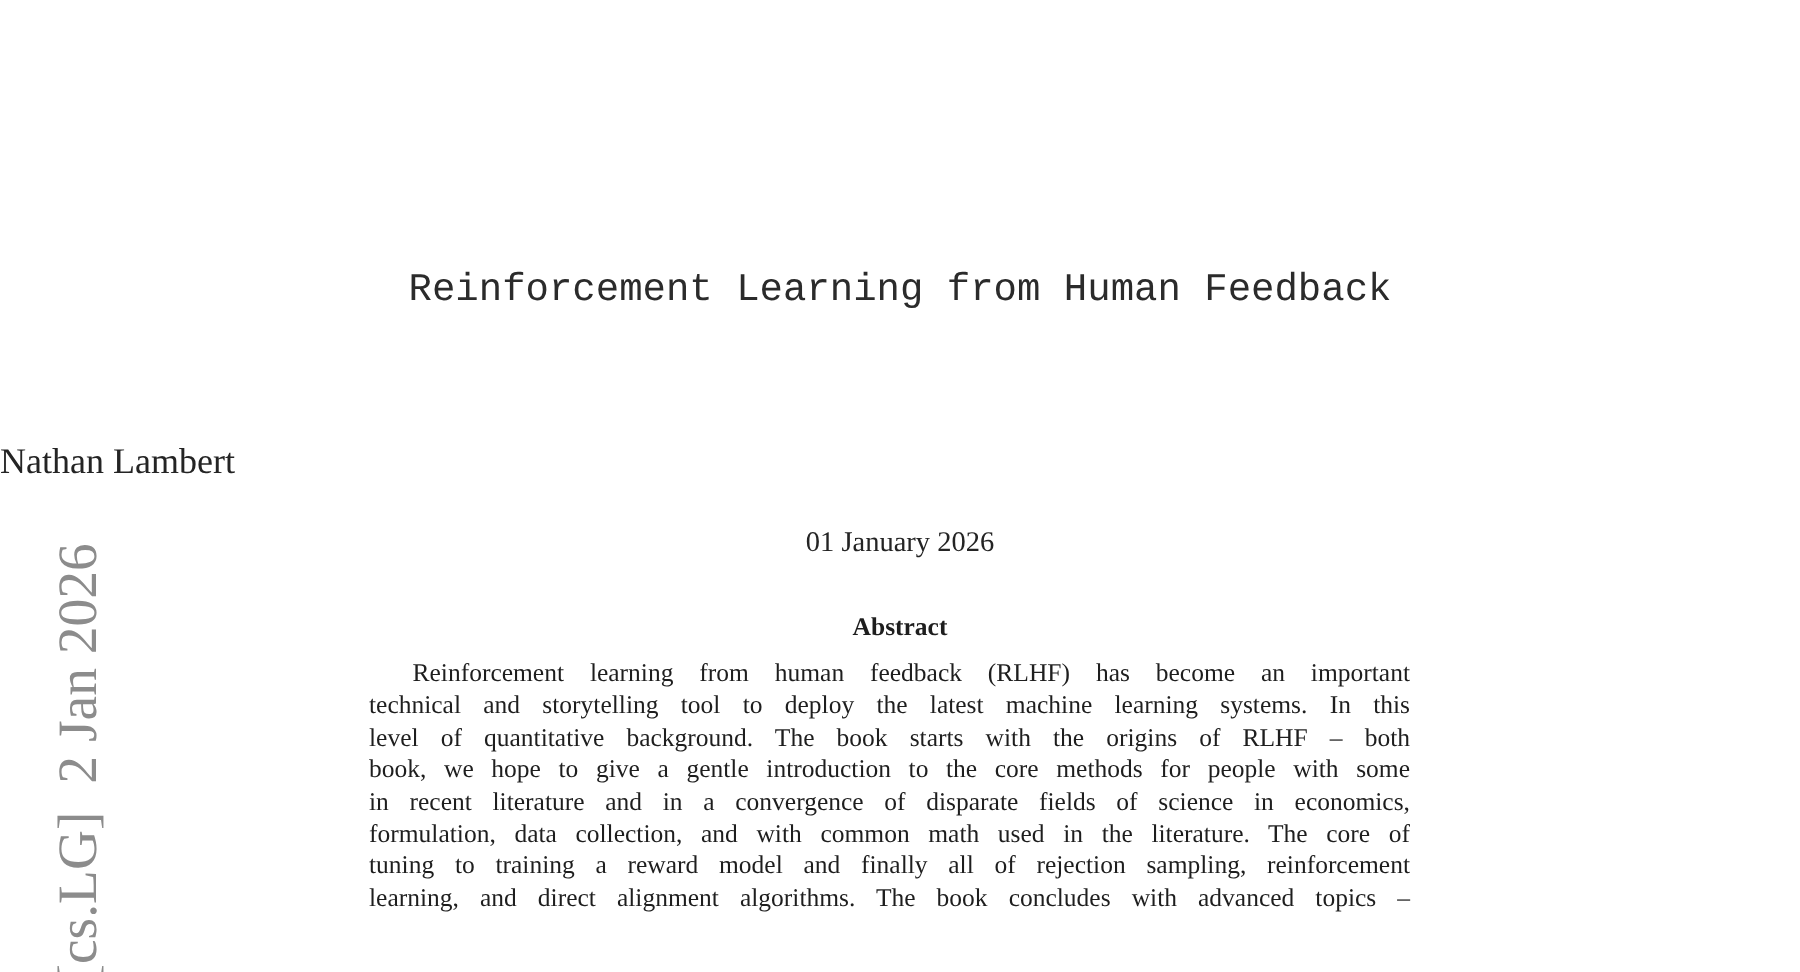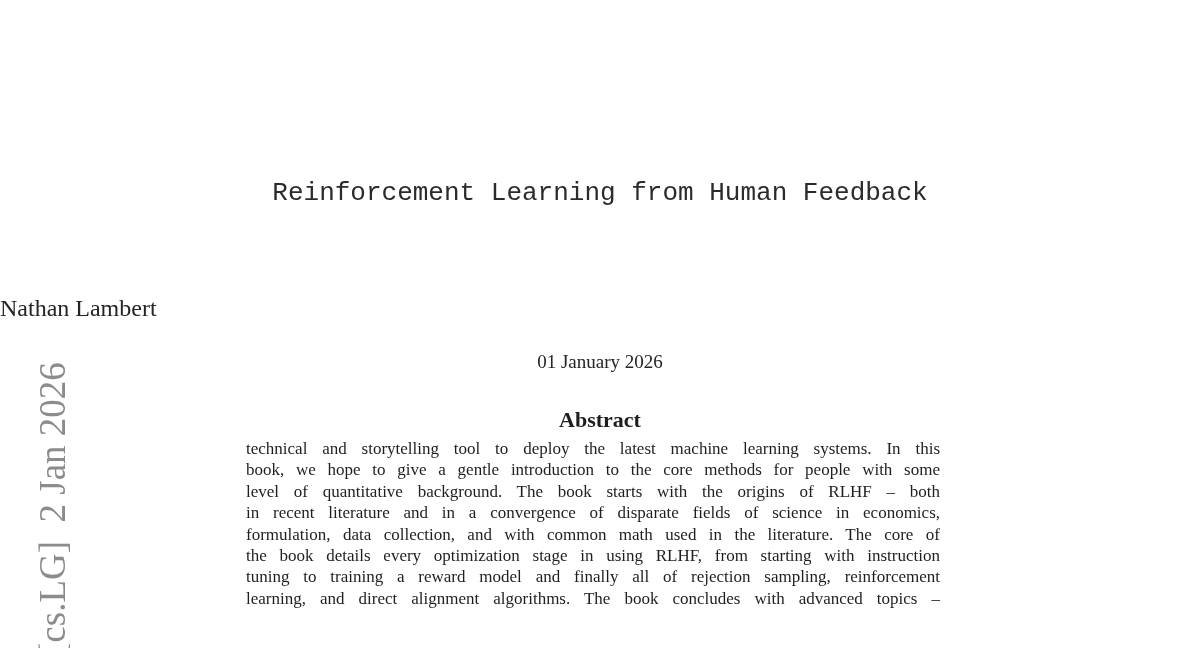--- a/index.html
+++ b/index.html
@@ -61,21 +61,21 @@
     font-size: 19px;
     line-height: 1;
     color: #242424;
   }
   .abstract-heading {
     position: absolute;
     top: 409px;
     left: 0;
     width: 1200px;
     text-align: center;
-    font-size: 22px;
+    font-size: 17px;
     font-weight: bold;
     line-height: 1;
     color: #1e1e1e;
   }
   .abstract-body {
     position: absolute;
     top: 438px;
     left: 246px;
     width: 694px;
     font-size: 17px;
@@ -114,23 +114,23 @@
   <h1 class="paper-title">Reinforcement Learning from Human Feedback</h1>
 
 
   <div class="paper-author">Nathan Lambert</div>
 
   <div class="paper-date">01 January 2026</div>
 
   <div class="abstract-heading">Abstract</div>
 
   <div class="abstract-body">
+      <div class="abs-line first">Reinforcement learning from human feedback (RLHF) has become an important</div>
       <div class="abs-line">technical and storytelling tool to deploy the latest machine learning systems. In this</div>
+      <div class="abs-line">level of quantitative background. The book starts with the origins of RLHF – both</div>
       <div class="abs-line">book, we hope to give a gentle introduction to the core methods for people with some</div>
-      <div class="abs-line">level of quantitative background. The book starts with the origins of RLHF – both</div>
       <div class="abs-line">in recent literature and in a convergence of disparate fields of science in economics,</div>
       <div class="abs-line">formulation, data collection, and with common math used in the literature. The core of</div>
-      <div class="abs-line">the book details every optimization stage in using RLHF, from starting with instruction</div>
       <div class="abs-line">tuning to training a reward model and finally all of rejection sampling, reinforcement</div>
       <div class="abs-line">learning, and direct alignment algorithms. The book concludes with advanced topics –</div>
     </div>
 
 </div>
 
 </body></html>

